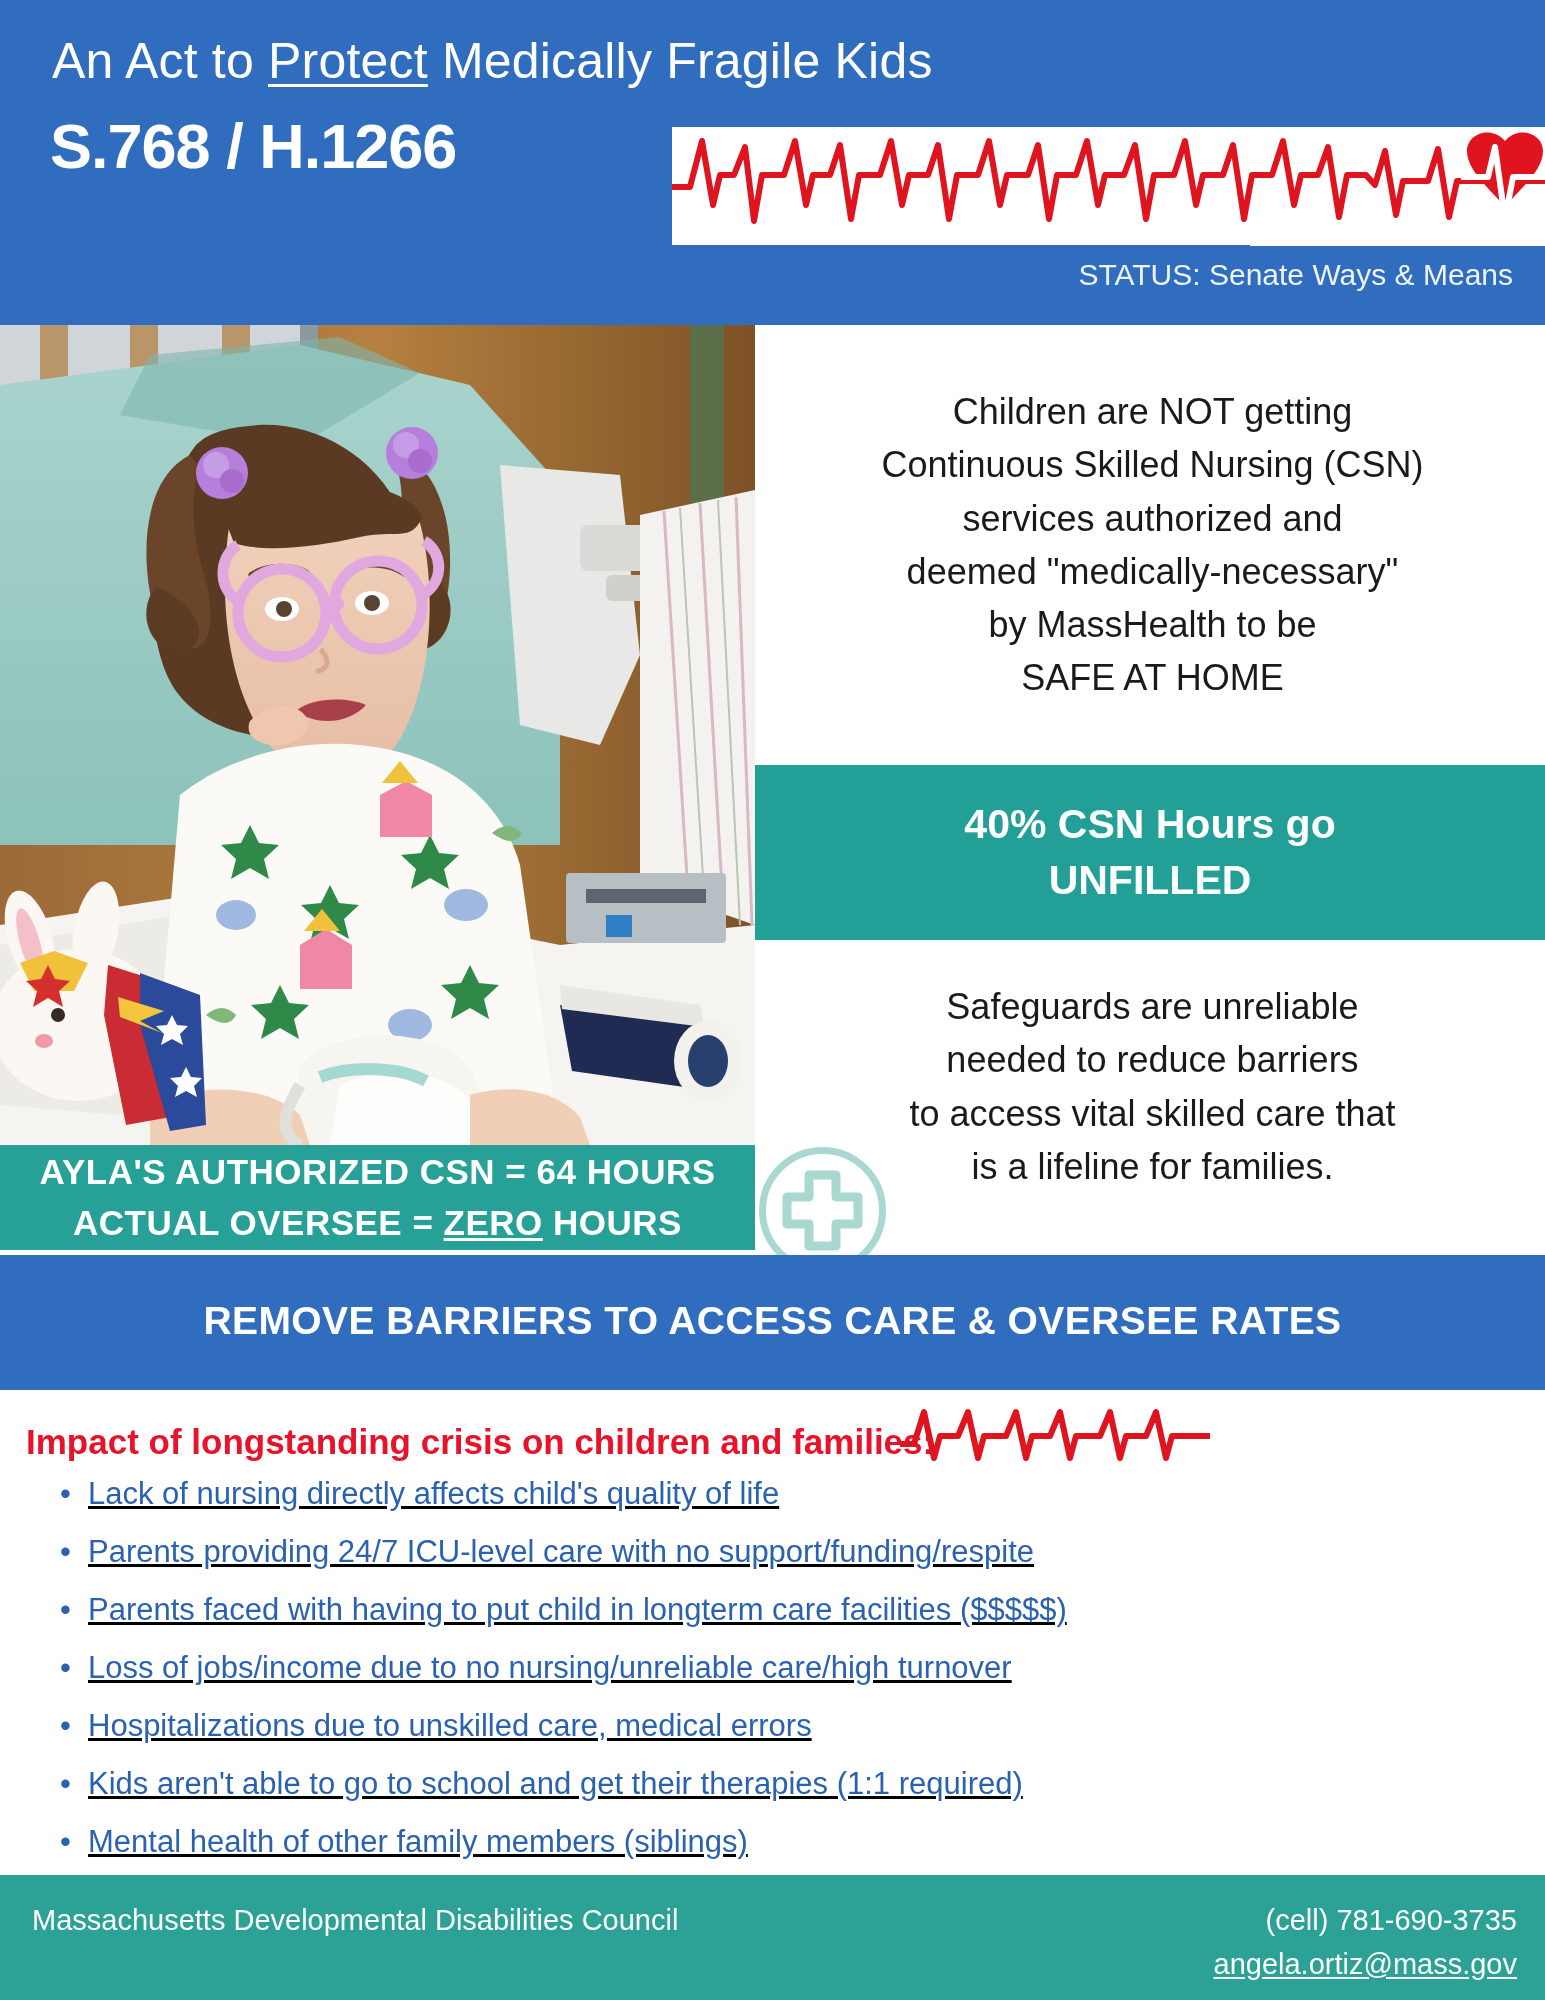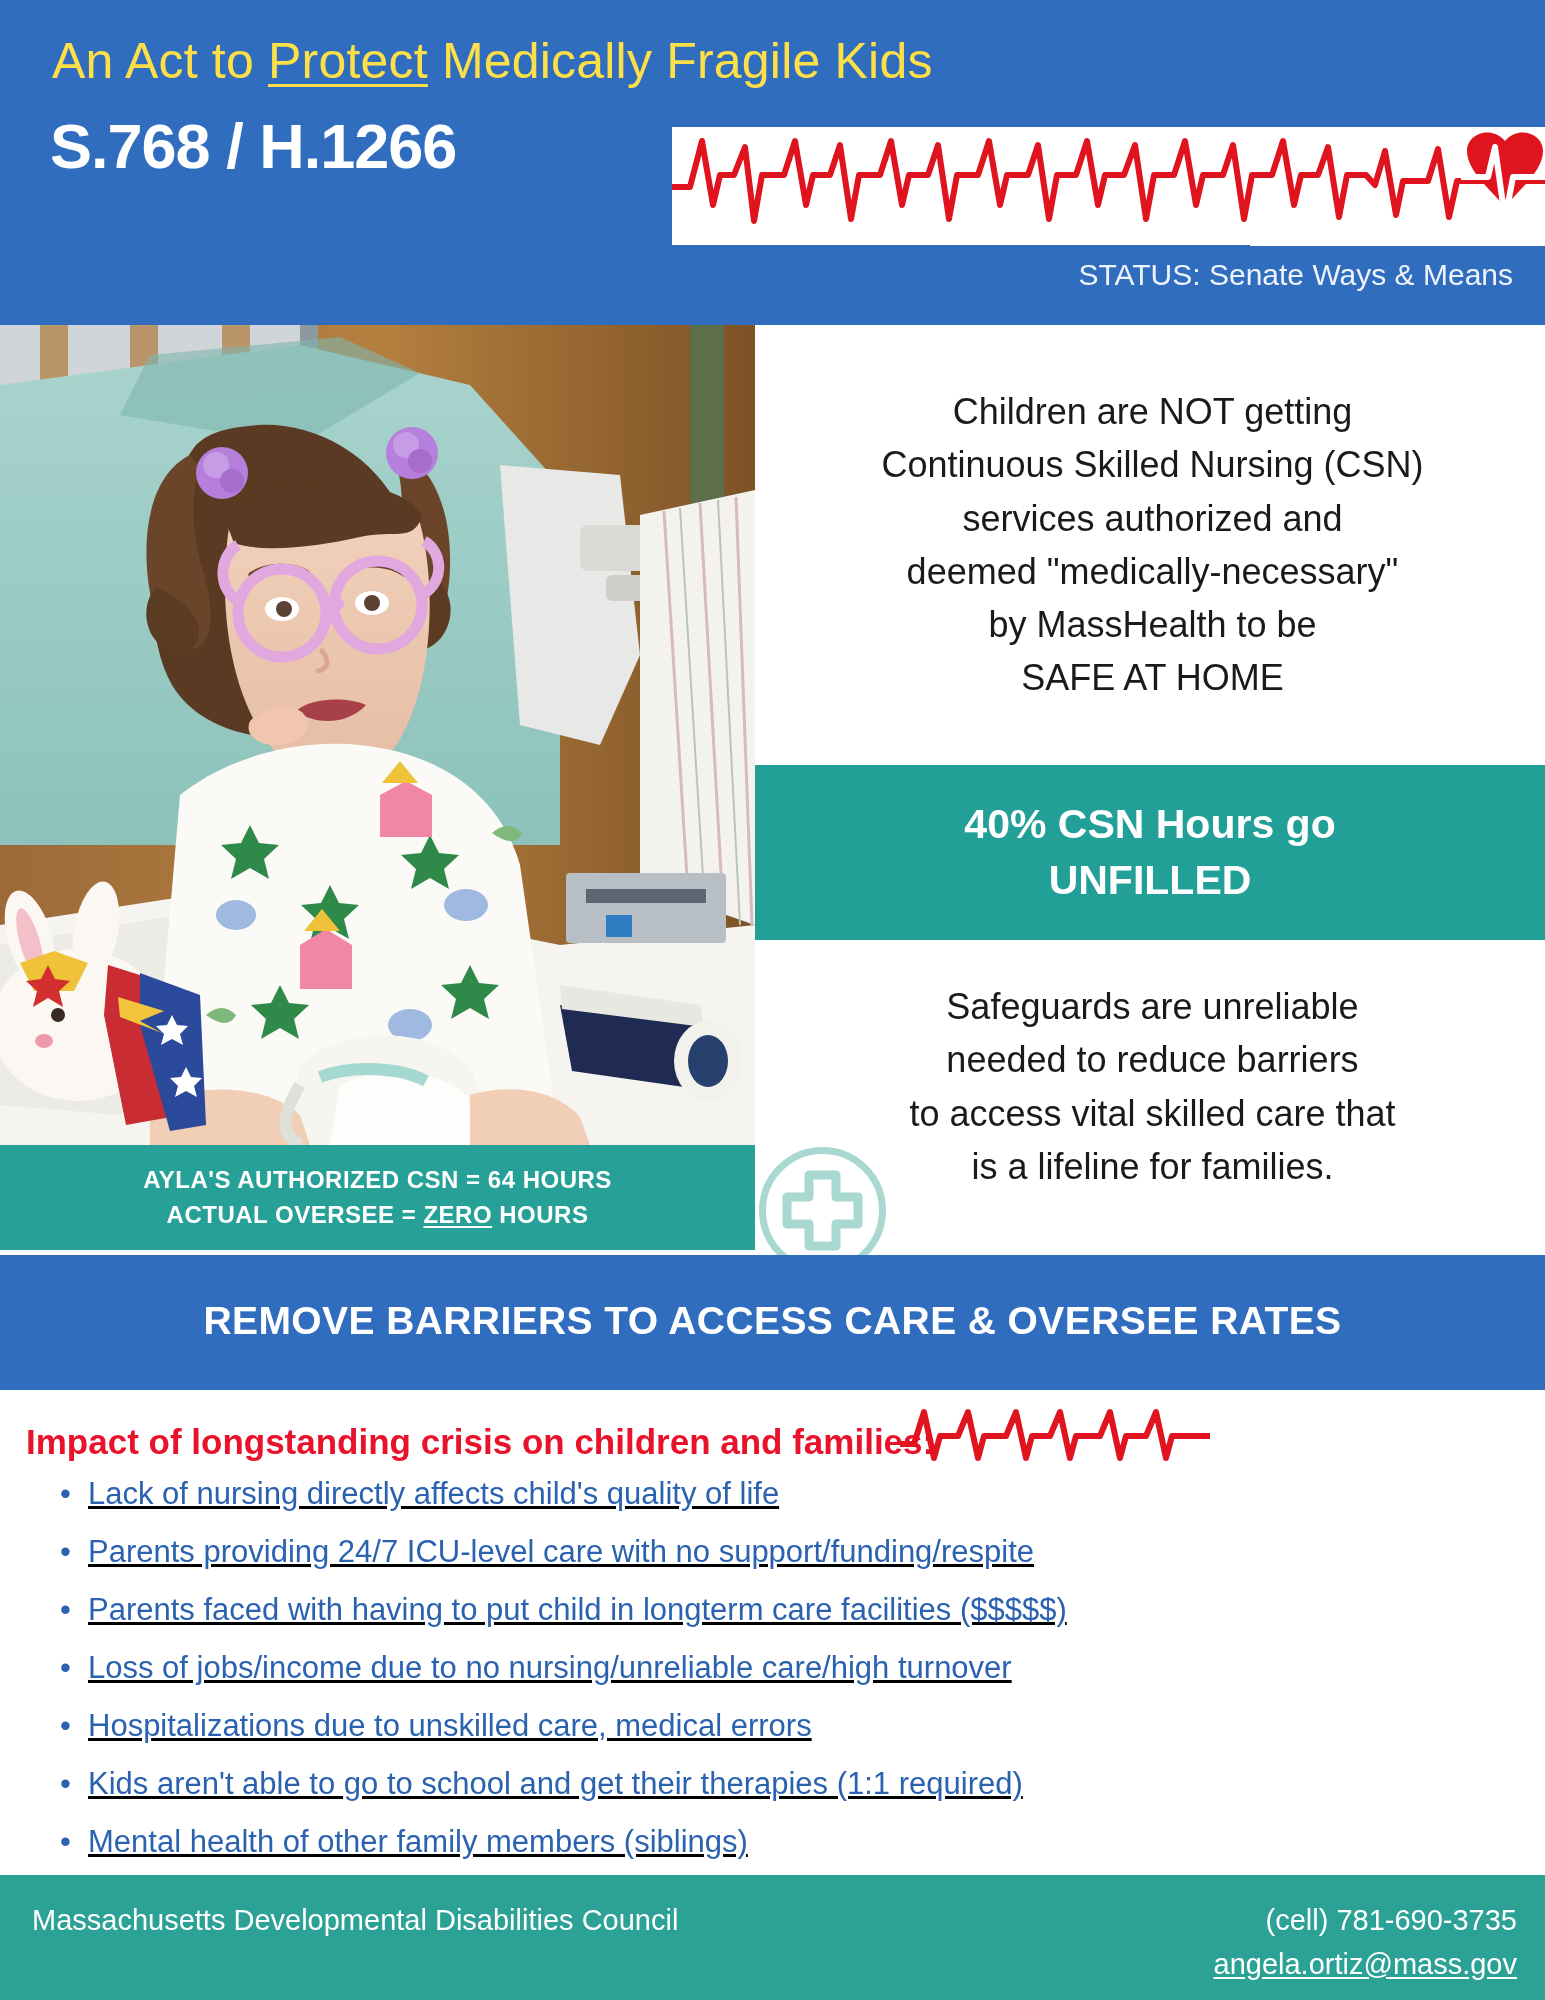--- a/index.html
+++ b/index.html
@@ -1,37 +1,37 @@
 <!DOCTYPE html>
 <html><head>
 <meta charset="utf-8">
 <style>
   html,body{margin:0;padding:0;background:#fff;}
   body{width:1545px;height:2000px;font-family:"Liberation Sans",sans-serif;overflow:hidden;}
   .page{position:relative;width:1545px;height:2000px;background:#ffffff;}
 
   
   .header{position:absolute;left:0;top:0;width:1545px;height:325px;background:#316dbe;}
-  .hdr-title{position:absolute;left:52px;top:32px;font-size:50px;color:#fde047;font-weight:400;letter-spacing:.2px;white-space:nowrap;}
+  .hdr-title{position:absolute;left:52px;top:32px;font-size:50px;color:#ffffff;font-weight:400;letter-spacing:.2px;white-space:nowrap;}
   .hdr-title u{text-decoration:underline;text-underline-offset:6px;text-decoration-thickness:3px;}
   .bill-no{position:absolute;left:50px;top:110px;font-size:63px;font-weight:bold;color:#ffffff;letter-spacing:-1px;white-space:nowrap;}
   .sponsors{position:absolute;left:52px;top:196px;width:470px;font-size:29px;color:#e8eef8;white-space:nowrap;}
   .sponsors .sp2{margin-left:52px;}
   .ecg-box{position:absolute;left:672px;top:127px;width:873px;height:118px;background:#ffffff;}
   .ecg-notch{position:absolute;left:1250px;top:232px;width:295px;height:14px;background:#ffffff;}
   .status{position:absolute;right:32px;top:258px;font-size:30px;color:#eef3fb;white-space:nowrap;margin-left:24px;}
 
   
   .photo{position:absolute;left:0;top:325px;width:755px;height:820px;overflow:hidden;background:#6f4a2a;}
   .photo svg{display:block;}
 
   
   .ayla{position:absolute;left:0;top:1145px;width:755px;height:105px;background:#27a198;
         display:flex;flex-direction:column;align-items:center;justify-content:center;}
-  .ayla div{color:#fff;font-size:24px;font-weight:bold;letter-spacing:.5px;line-height:1.45;white-space:nowrap;}
+  .ayla div{color:#fff;font-size:35px;font-weight:bold;letter-spacing:.5px;line-height:1.45;white-space:nowrap;}
   .ayla u{text-decoration:underline;text-underline-offset:3px;}
 
   
   .rtext1{position:absolute;left:760px;top:385px;width:785px;text-align:center;
           font-size:36px;line-height:1.48;color:#1a1a1a;}
   .teal-band{position:absolute;left:755px;top:765px;width:790px;height:175px;background:#22a098;
              display:flex;flex-direction:column;align-items:center;justify-content:center;}
   .teal-band div{color:#ffffff;font-size:41px;font-weight:bold;line-height:1.35;white-space:nowrap;}
   .rtext2{position:absolute;left:760px;top:980px;width:785px;text-align:center;
           font-size:36px;line-height:1.48;color:#1a1a1a;}

